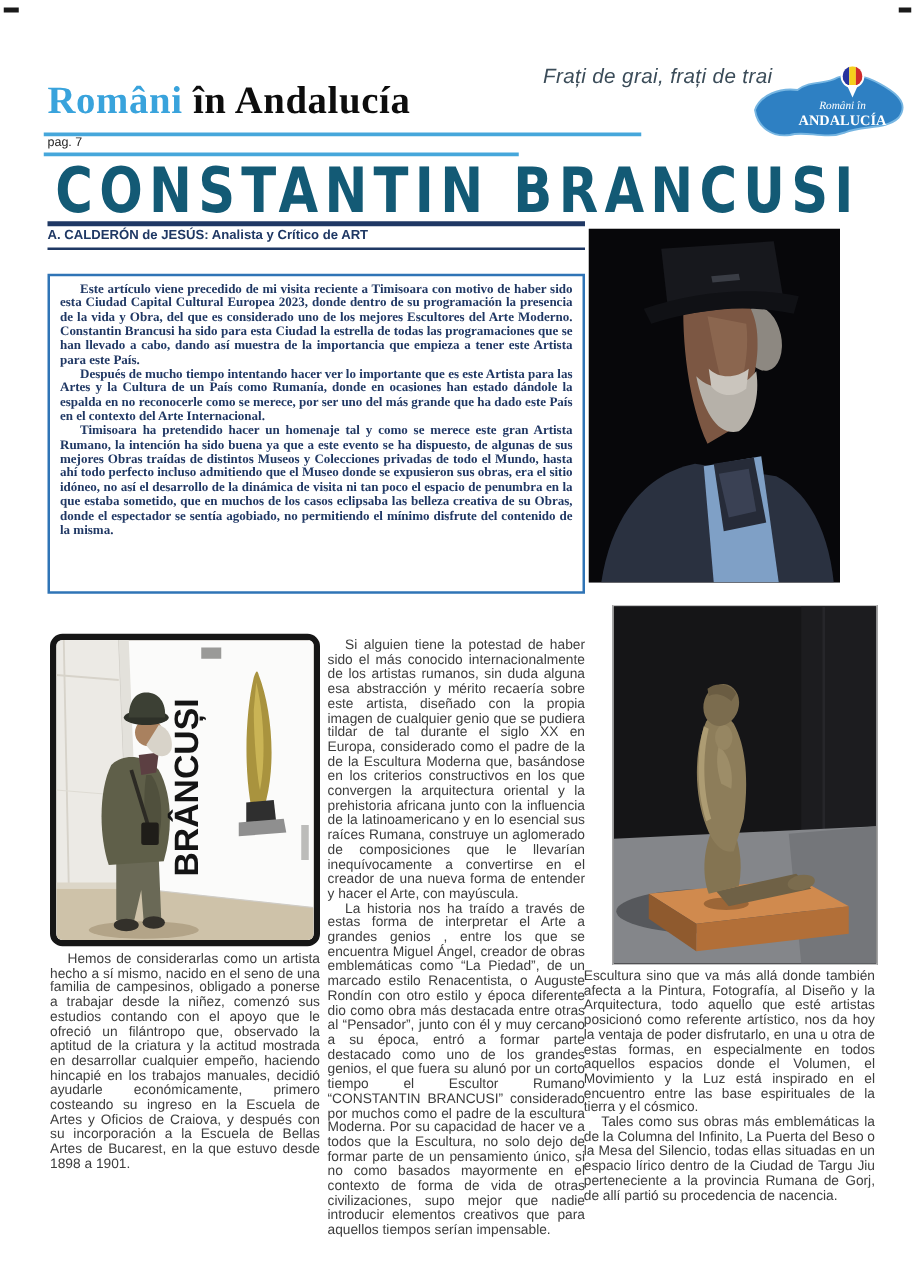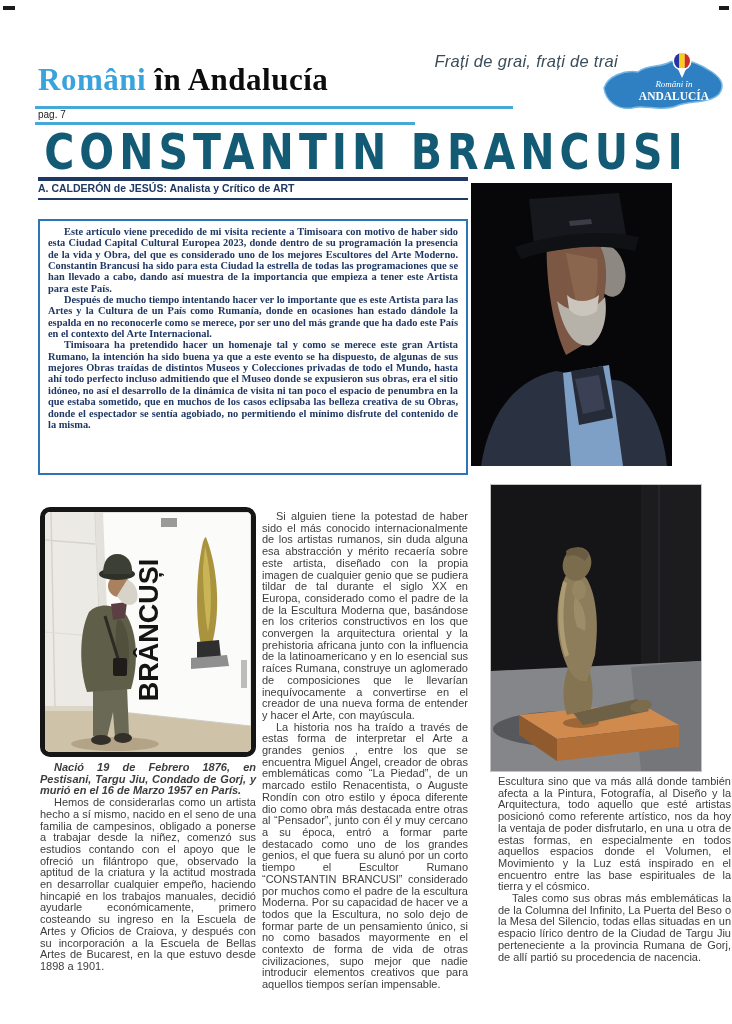--- a/index.html
+++ b/index.html
@@ -42,21 +42,21 @@
                 box-sizing:border-box;background:#151517;}
   .banner-text{position:absolute;top:100px;left:6px;width:196px;height:36px;line-height:36px;
                transform:rotate(-90deg);text-align:center;font-weight:800;font-size:27px;
                color:#141414;font-family:"Liberation Sans",sans-serif;letter-spacing:0;}
 
   
   .col p{margin:0;text-align:justify;color:#3d3d3d;font-size:11px;line-height:11.7px;}
   .col p.ind{text-indent:14px;}
   .mid-col{position:absolute;left:262px;top:511px;width:206px;}
   .left-col{position:absolute;left:40px;top:762px;width:216px;}
-  .right-col{position:absolute;left:498px;top:776px;width:233px;}
+  .right-col{position:absolute;left:467px;top:776px;width:233px;}
   .caption{margin:0 0 3px 0;text-align:justify;text-indent:14px;font-weight:bold;font-style:italic;
            color:#1f4e79;font-size:9.9px;line-height:12.2px;}
 </style>
 </head>
 <body>
 
 <div class="page">
 
   <div class="corner-mark" style="left:3px;top:6px;width:12px;height:4px;"></div>
   <div class="corner-mark" style="left:719px;top:6px;width:10px;height:4px;"></div>
@@ -177,21 +177,20 @@
       <path d="M74,92 C64,116 64,150 74,176 C80,192 88,198 96,196 L104,170 C108,140 106,112 96,94 C90,86 80,84 74,92 Z" fill="#8d7d5a"></path>
       <path d="M72,96 C66,118 66,148 74,172 L78,170 C71,148 71,118 76,98 Z" fill="#b5a479" opacity="0.8"></path>
       <path d="M84,112 C92,118 96,132 94,146 L86,142 C82,130 82,120 84,112 Z" fill="#9d8d68"></path>
       <ellipse cx="88" cy="105" rx="7" ry="10" fill="#968662"></ellipse>
       <ellipse cx="86" cy="79" rx="14" ry="17" fill="#7b6c4e" transform="rotate(18 86 79)"></ellipse>
       <path d="M75,66 C82,60 94,62 98,70 L94,76 C88,70 80,69 76,72 Z" fill="#6a5c42"></path>
     </svg>
   </div>
 
   <div class="col left-col">
-    <p class="caption">Nació 19 de Febrero 1876, en Pestisani, Targu Jiu, Condado de Gorj, y murió en el 16 de Marzo 1957 en París.</p>
     <p class="ind">Hemos de considerarlas como un artista hecho a sí mismo, nacido en el seno de una familia de campesinos, obligado a ponerse a trabajar desde la niñez, comenzó sus estudios contando con el apoyo que le ofreció un filántropo que, observado la aptitud de la criatura y la actitud mostrada en desarrollar cualquier empeño, haciendo hincapié en los trabajos manuales, decidió ayudarle económicamente, primero costeando su ingreso en la Escuela de Artes y Oficios de Craiova, y después con su incorporación a la Escuela de Bellas Artes de Bucarest, en la que estuvo desde 1898 a 1901.</p>
   </div>
 
   <div class="col right-col">
     <p>Escultura sino que va más allá donde también afecta a la Pintura, Fotografía, al Diseño y la Arquitectura, todo aquello que esté artistas posicionó como referente artístico, nos da hoy la ventaja de poder disfrutarlo, en una u otra de estas formas, en especialmente en todos aquellos espacios donde el Volumen, el Movimiento y la Luz está inspirado en el encuentro entre las base espirituales de la tierra y el cósmico.</p>
     <p class="ind">Tales como sus obras más emblemáticas la de la Columna del Infinito, La Puerta del Beso o la Mesa del Silencio, todas ellas situadas en un espacio lírico dentro de la Ciudad de Targu Jiu perteneciente a la provincia Rumana de Gorj, de allí partió su procedencia de nacencia.</p>
   </div>
 
 </div>
 

